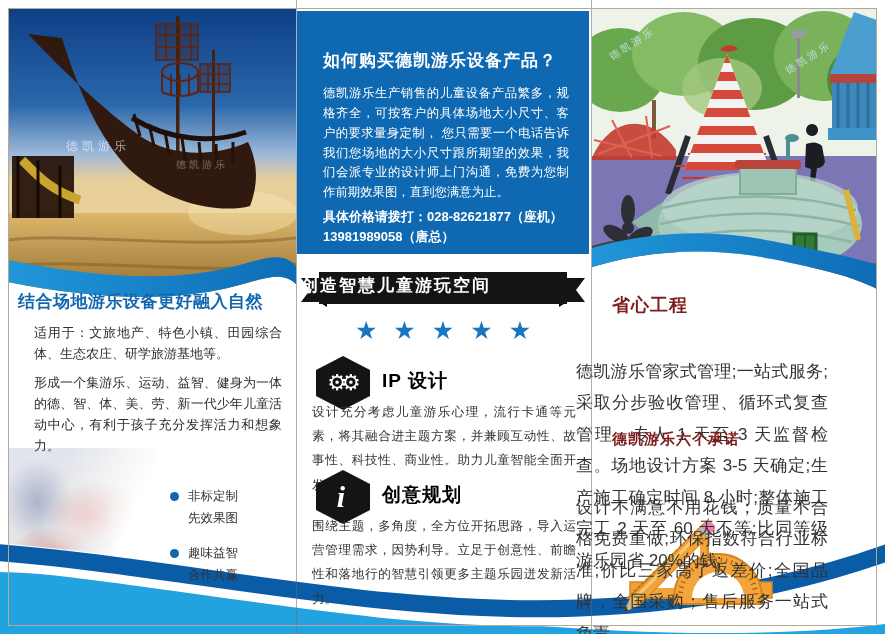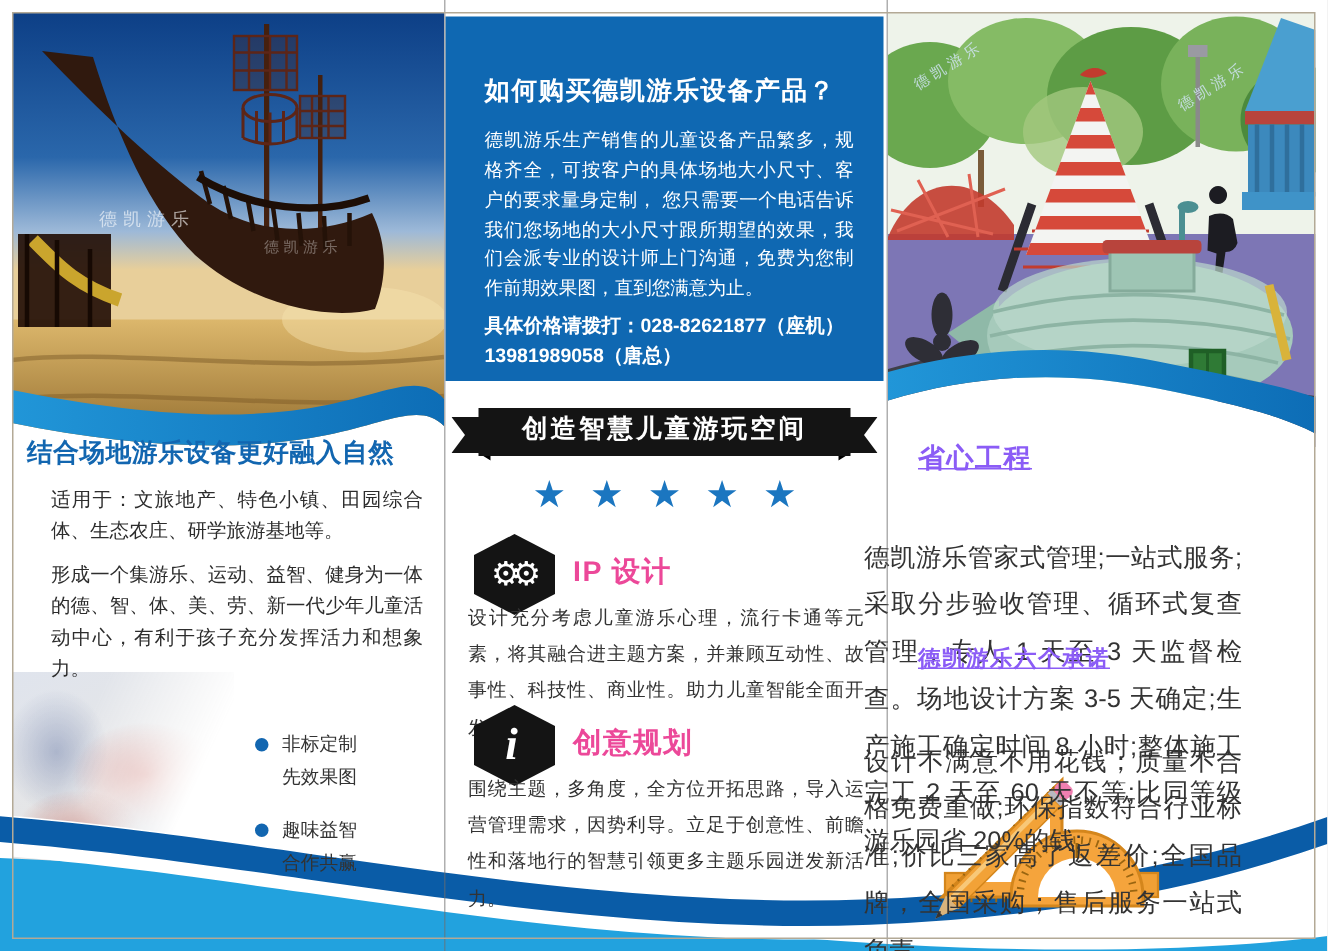--- a/index.html
+++ b/index.html
@@ -24,32 +24,32 @@
   .bullet-group{left:170px;width:120px;z-index:10;font-size:12.5px;color:#333;line-height:1.75;}
   .bullet-row{display:flex;align-items:center;text-align:center;}
   .bullet-dot{width:9px;height:9px;border-radius:50%;background:#1266b0;margin-right:9px;flex:0 0 auto;}
   .bullet-line2{margin-left:18px;}
   
   .blue-box{left:297px;top:11px;width:292px;height:243px;background:#0f68b2;z-index:2;box-sizing:border-box;padding:38px 24px 0 26px;}
   .blue-title{font-size:17px;font-weight:bold;color:#fff;letter-spacing:1px;font-family:Liberation Serif, serif;}
   .blue-body{margin-top:12px;width:246px;font-size:12.4px;line-height:1.6;color:#fff;text-align:justify;}
   .blue-contact{margin-top:4px;width:246px;font-size:13px;font-weight:bold;color:#fff;line-height:1.55;}
   .banner-wrap{left:301px;top:271px;width:284px;height:40px;z-index:10;}
-  .banner-text{position:absolute;left:0;top:3px;width:284px;text-align:center;font-size:17px;font-weight:bold;color:#fff;letter-spacing:2px;}
+  .banner-text{position:absolute;left:0;top:3px;width:284px;font-size:17px;font-weight:bold;color:#fff;letter-spacing:2px;}
   .stars{left:301px;top:318px;width:284px;text-align:center;z-index:10;}
   .star{display:inline-block;margin:0 8px;font-size:25px;color:#1b76c0;line-height:1;}
   .hex{width:54px;height:54px;background:#141414;z-index:10;
        clip-path:polygon(50% 0,100% 26%,100% 74%,50% 100%,0 74%,0 26%);
        display:flex;align-items:center;justify-content:center;color:#fff;}
   .hex .gears{font-size:22px;letter-spacing:-6px;transform:translateX(-2px);}
   .hex .info{font-family:"Liberation Serif","DejaVu Serif",serif;font-style:italic;font-weight:bold;font-size:30px;transform:translateX(-2px);}
-  .sec-title-mid{left:382px;width:190px;font-size:19px;font-weight:bold;color:#ec4899;z-index:10;letter-spacing:1px;}
+  .sec-title-mid{left:382px;width:190px;font-size:19px;font-weight:bold;color:#000000;z-index:10;letter-spacing:1px;}
   .sec-body-mid{left:312px;width:264px;font-size:12.6px;line-height:1.92;color:#333;text-align:justify;z-index:10;}
   
-  .sec-title-right{left:612px;width:240px;font-size:18px;font-weight:bold;color:#8b5cf6;z-index:10;letter-spacing:1px;text-decoration:underline;}
+  .sec-title-right{left:612px;width:240px;font-size:18px;font-weight:bold;color:#7f1d1d;z-index:10;letter-spacing:1px;}
   .sec-body-right{left:576px;width:252px;font-size:17px;line-height:1.85;color:#333;text-align:justify;z-index:10;margin-top:36px;}
   svg text{font-family:"Liberation Sans","DejaVu Sans",sans-serif;}
 </style>
 </head>
 <body>
 
 <div class="page">
 
   <svg class="abs" style="left:8px;top:8px;z-index:1" width="288" height="300" viewBox="0 0 288 300">
     <defs>

